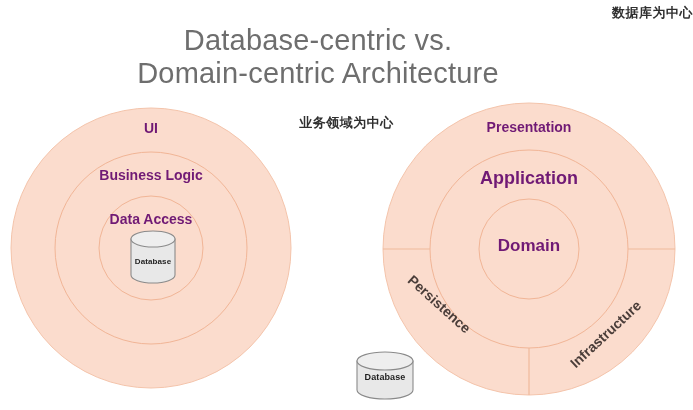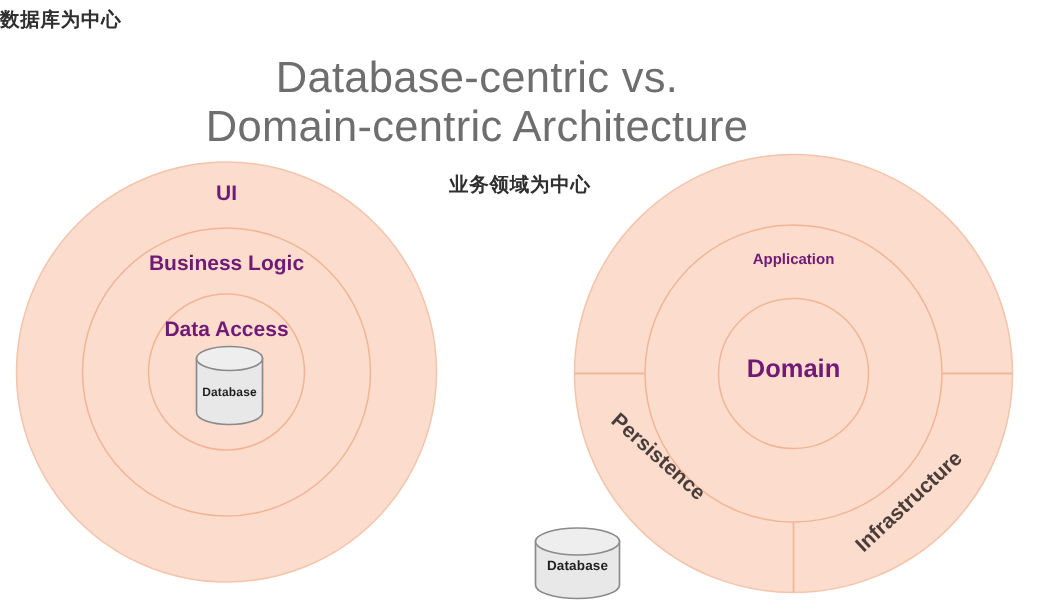--- a/index.html
+++ b/index.html
@@ -29,33 +29,33 @@
     font-size: 13px;
     font-weight: 700;
     color: #2f2f2f;
     white-space: nowrap;
     letter-spacing: 0.5px;
   }
   #cn-note-top {
     left: 0;
     top: 4px;
     width: 693px;
-    text-align: left;
+    text-align: right;
   }
   #cn-note-bottom {
     left: 0;
     top: 70px;
     width: 693px;
     text-align: center;
     margin-top: 44px;
   }
   .main-title {
     position: absolute;
     left: 0;
-    top: 36px;
+    top: 24px;
     width: 636px;
     text-align: center;
     font-size: 29px;
     font-weight: 400;
     line-height: 33px;
     color: #6e6e6e;
     letter-spacing: 0.2px;
     white-space: pre-line;
   }
 
@@ -78,21 +78,21 @@
     transform: translateX(-50%);
   }
 
   
   #label-ui            { left: 151px; top: 120px; font-size: 14px; }
   #label-business      { left: 151px; top: 167px; font-size: 14px; }
   #label-data-access   { left: 151px; top: 211px; font-size: 14px; }
 
   
   #label-presentation  { left: 529px; top: 119px; font-size: 14px; }
-  #label-application   { left: 529px; top: 168px; font-size: 10px; text-align: center; }
+  #label-application   { left: 529px; top: 168px; font-size: 18px; text-align: center; }
   #label-domain        { left: 529px; top: 236px; font-size: 17px; }
 
   .curved-label {
     position: absolute;
     color: #4a3d39;
     font-weight: 700;
     font-size: 14px;
     white-space: nowrap;
     transform-origin: center center;
   }
@@ -168,20 +168,21 @@
   </svg>
 
   <div class="ring-label" id="label-ui">UI</div>
 
   <div class="ring-label" id="label-data-access">Data Access</div>
 
   <div class="ring-label" id="label-business">Business Logic</div>
 
   <div class="db-label" id="db-label-inner">Database</div>
 
+  <div class="ring-label" id="label-presentation">Presentation</div>
 
   <div class="ring-label" id="label-application">Application</div>
 
   <div class="ring-label" id="label-domain">Domain</div>
 
   <div class="curved-label" id="label-persistence">Persistence</div>
 
   <div class="curved-label" id="label-infrastructure">Infrastructure</div>
 
   <div class="db-label" id="db-label-outer">Database</div>

